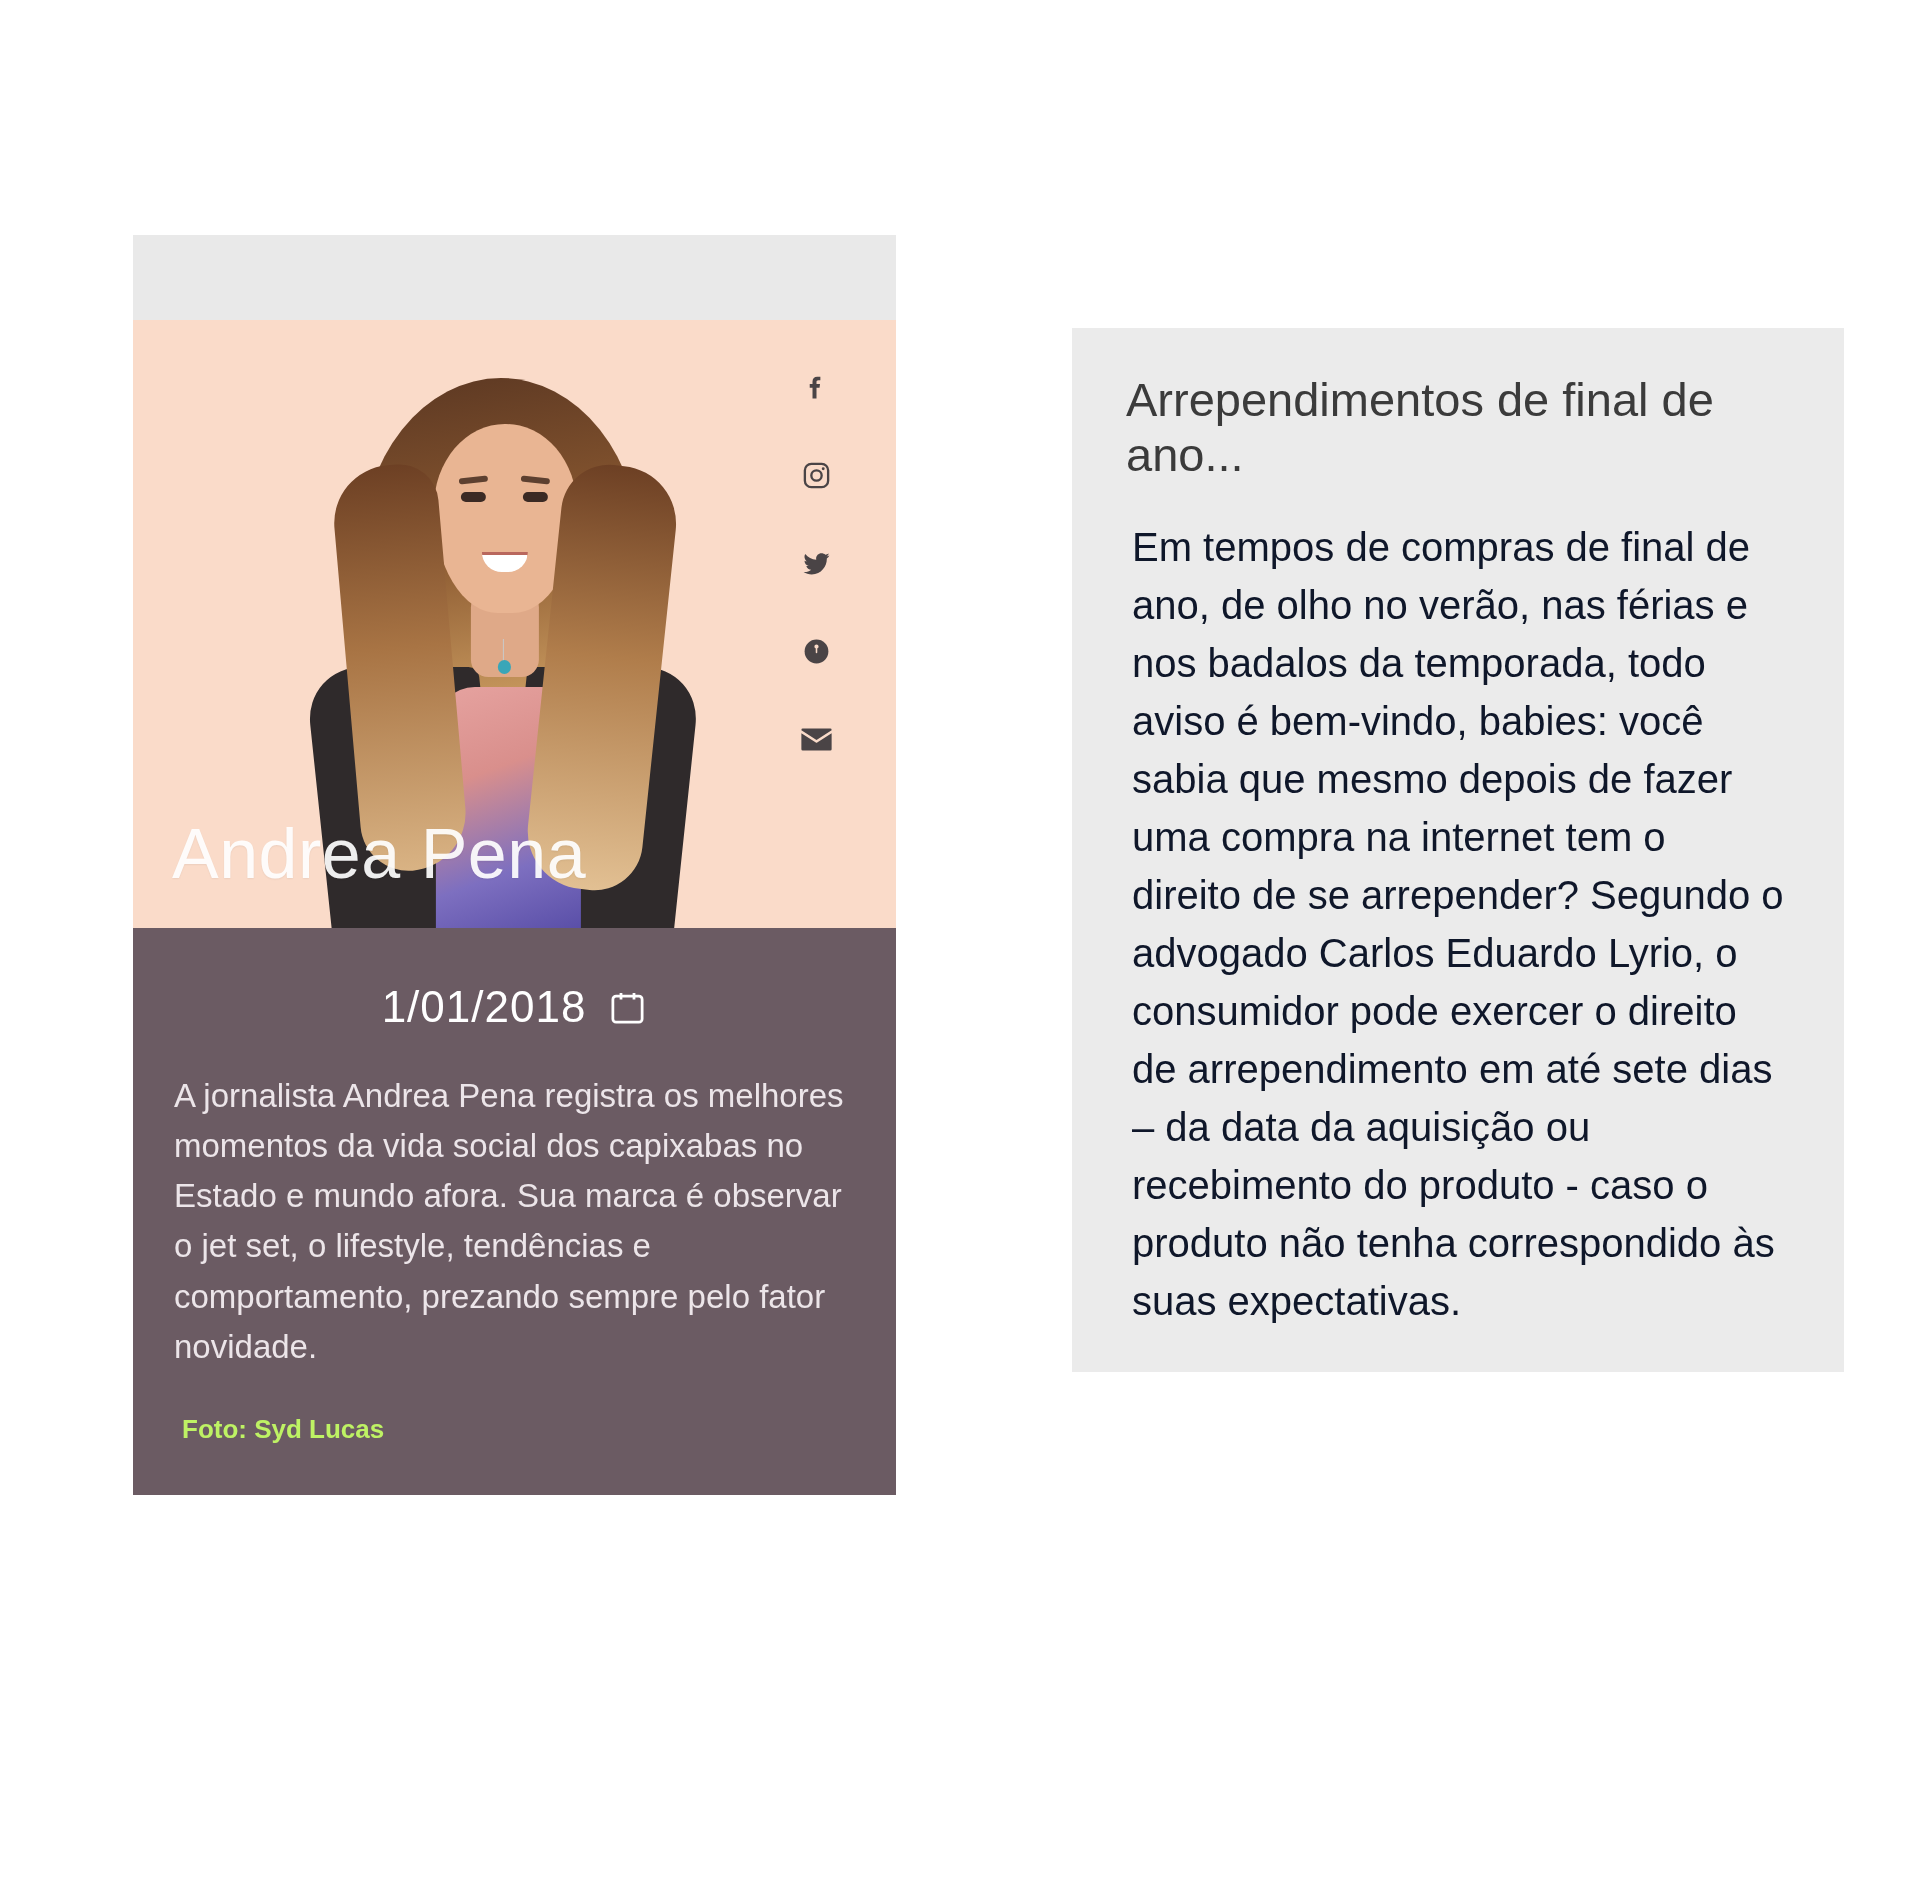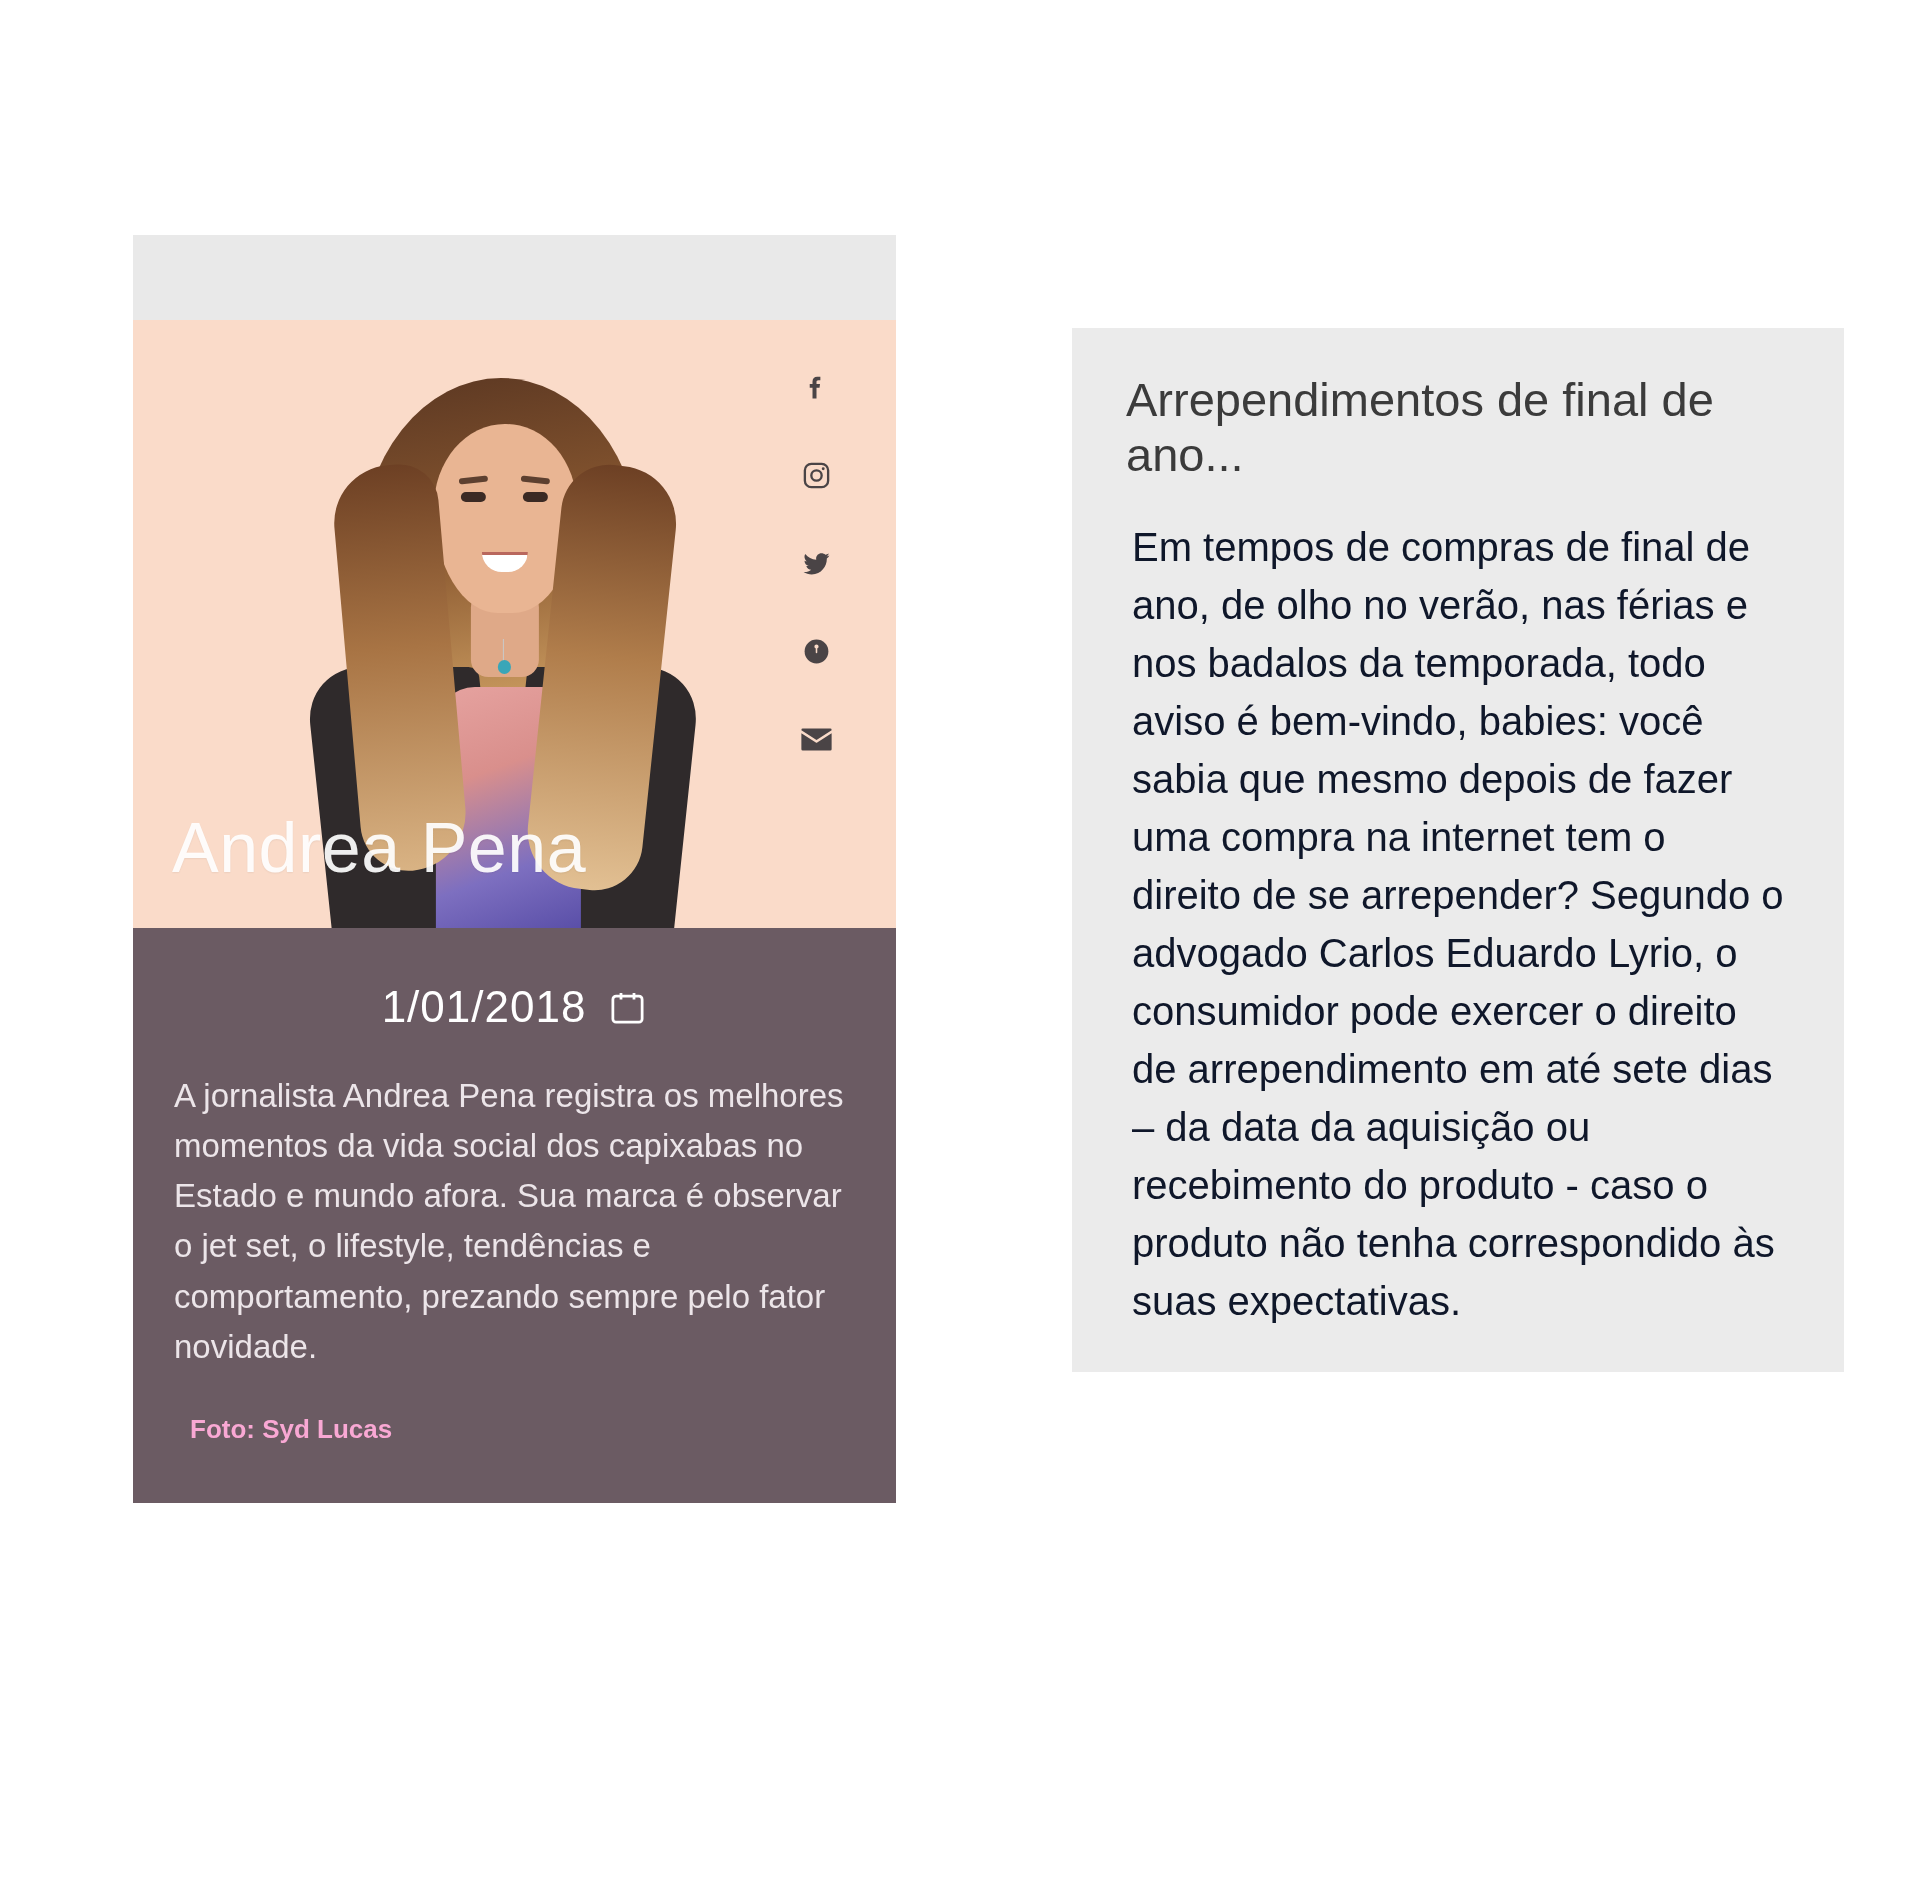--- a/index.html
+++ b/index.html
@@ -182,21 +182,21 @@
     align-items: center;
     justify-content: center;
     color: #4a4446;
     cursor: pointer;
   }
   .social-icon svg { display: block; }
 
   .author-name-overlay {
     position: absolute;
     left: 39px;
-    bottom: 45px;
+    bottom: 39px;
     font-size: 70px;
     color: rgba(255,255,255,0.92);
     font-weight: 400;
     letter-spacing: 0.5px;
     line-height: 1;
     z-index: 4;
     text-shadow: 0 1px 1.9px rgba(0,0,0,0.06);
     font-family: "Liberation Sans", sans-serif;
   }
 
@@ -224,23 +224,23 @@
   }
   .profile-bio {
     font-size: 33px;
     line-height: 1.52;
     color: #ece5e9;
     margin: 8px 0 42px 0;
     font-weight: 300;
   }
   .profile-credit {
     font-size: 26px;
-    color: #f9a8d4;
+    color: #bef264;
     font-weight: 600;
-    margin: 16px;
+    margin: 8px;
   }
 
   
   .article-card {
     position: absolute;
     left: 1072px;
     top: 328px;
     width: 772px;
     background: #ebebeb;
     padding: 44px 54px 36px 54px;

